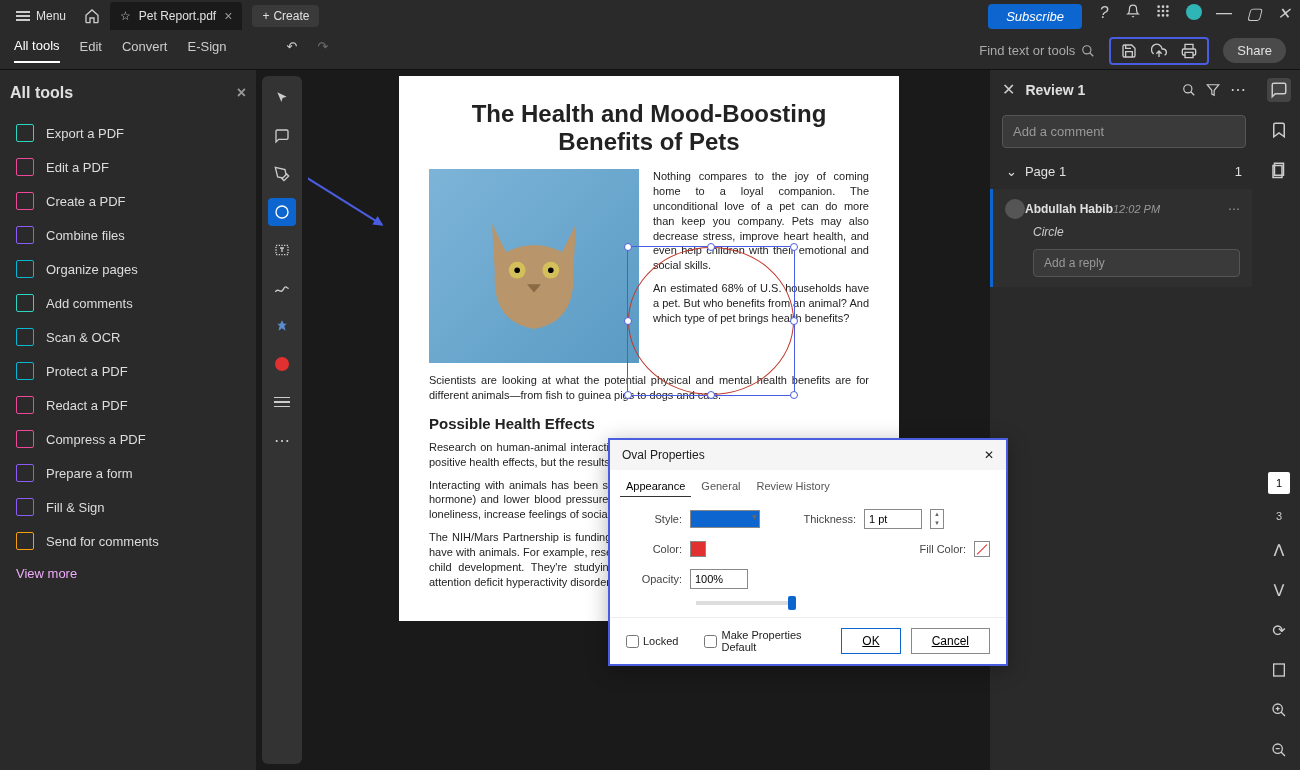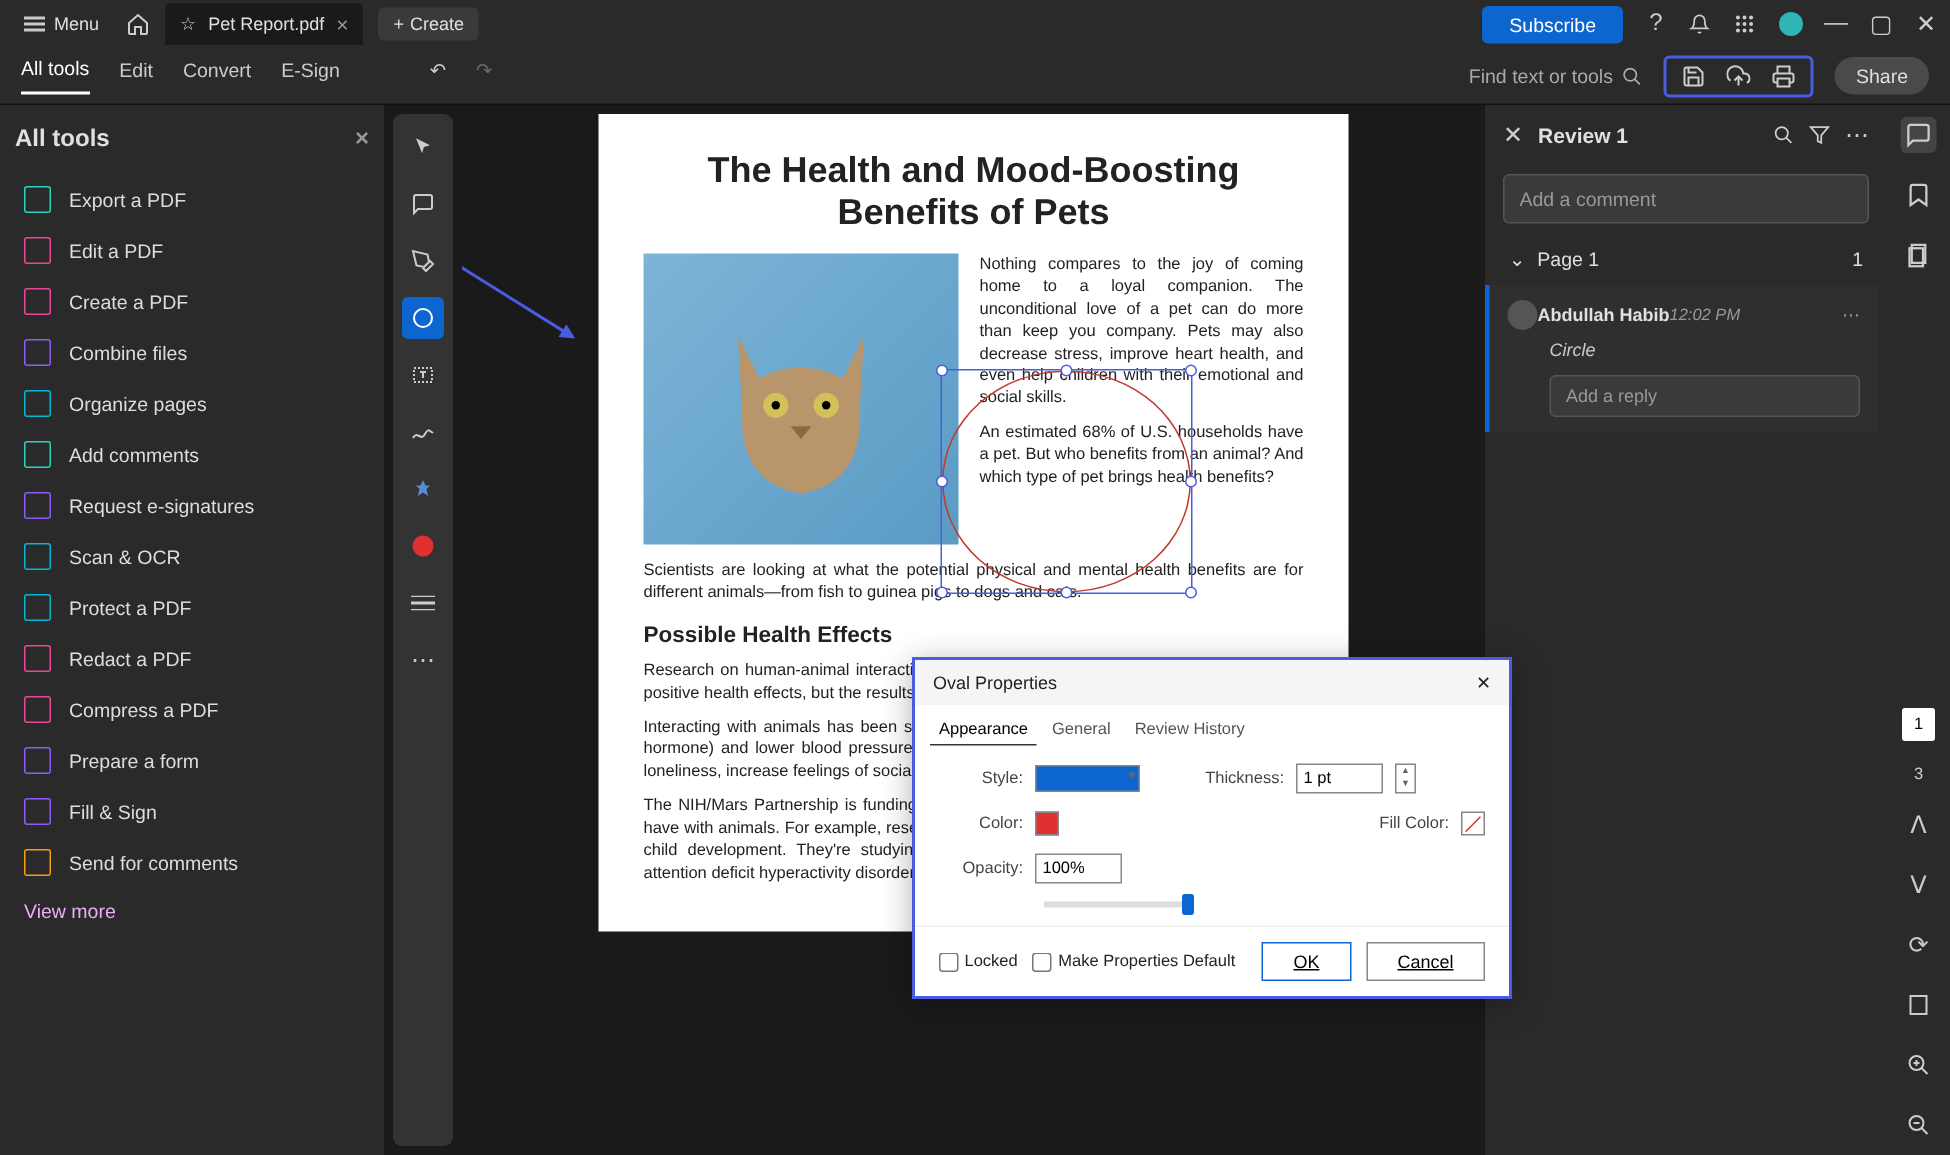--- a/index.html
+++ b/index.html
@@ -8,21 +8,21 @@
 
 .titlebar { height: 32px; background: #2a2a2a; display: flex; align-items: center; padding: 0 8px; gap: 10px; }
 .menu-btn { display: flex; align-items: center; gap: 6px; padding: 4px 8px; font-size: 12px; cursor: pointer; }
 .hamburger { display: inline-block; width: 14px; height: 10px; border-top: 2px solid #ccc; border-bottom: 2px solid #ccc; position: relative; }
 .hamburger::before { content: ''; position: absolute; top: 2px; left: 0; right: 0; height: 2px; background: #ccc; }
 .home-icon svg { width: 16px; height: 16px; }
 .tab { background: #1a1a1a; padding: 6px 10px; display: flex; align-items: center; gap: 8px; font-size: 12px; border-radius: 4px 4px 0 0; }
 .star { color: #ccc; }
 .tab-close { color: #999; cursor: pointer; font-size: 14px; }
 .create-btn { background: #3a3a3a; padding: 4px 10px; border-radius: 4px; font-size: 12px; display: flex; align-items: center; gap: 4px; cursor: pointer; }
-.titlebar-right { margin-left: auto; display: flex; align-items: center; gap: 14px; }
+.titlebar-right { margin-left: auto; display: flex; align-items: flex-start; gap: 14px; font-style: italic; }
 .subscribe-btn { background: #0d66d0; color: #fff; padding: 5px 18px; border-radius: 4px; font-size: 13px; cursor: pointer; }
 .win-btn { color: #ccc; cursor: pointer; width: 16px; text-align: center; }
 .avatar { width: 16px; height: 16px; background: #2fb5b5; border-radius: 50%; }
 
 
 .toolbar { height: 38px; background: #2a2a2a; display: flex; align-items: center; padding: 0 14px; gap: 20px; font-size: 13px; border-bottom: 1px solid #111; }
 .toolbar .tb-item { cursor: pointer; color: #ccc; padding-bottom: 8px; }
 .toolbar .tb-item.active { color: #fff; border-bottom: 2px solid #fff; }
 .toolbar-right { margin-left: auto; display: flex; align-items: center; gap: 14px; }
 .find-box { display: flex; align-items: center; gap: 6px; font-size: 13px; color: #aaa; }
@@ -98,21 +98,21 @@
 .dialog-row .sp { width: 24px; }
 .style-sel { width: 70px; height: 18px; background: #0d66d0; border: 1px solid #888; position: relative; }
 .style-sel::after { content: '▾'; position: absolute; right: 2px; top: 0; color: #666; font-size: 10px; }
 .color-sw { width: 16px; height: 16px; border: 1px solid #888; }
 .thick-input { width: 58px; height: 20px; border: 1px solid #888; padding: 0 4px; font-size: 11px; }
 .spinner { width: 14px; height: 20px; border: 1px solid #888; display: flex; flex-direction: column; }
 .spinner div { flex: 1; font-size: 6px; text-align: center; line-height: 8px; color: #666; }
 .opacity-input { width: 58px; height: 20px; border: 1px solid #888; padding: 0 4px; font-size: 11px; }
 .slider-track { width: 100px; height: 4px; background: #ddd; position: relative; margin-left: 70px; }
 .slider-thumb { position: absolute; right: 0; top: -5px; width: 8px; height: 14px; background: #0d66d0; border-radius: 2px; }
-.dialog-footer { display: flex; align-items: center; padding: 10px 16px; gap: 10px; border-top: 1px solid #eee; }
+.dialog-footer { display: flex; align-items: center; padding: 10px 16px; gap: 26px; border-top: 1px solid #eee; }
 .dialog-footer label { font-size: 11px; display: flex; align-items: center; gap: 4px; }
 .dialog-footer .btns { margin-left: auto; display: flex; gap: 10px; }
 .dlg-btn { padding: 5px 20px; border: 1px solid #888; background: #fff; cursor: pointer; font-size: 12px; text-decoration: underline; }
 .dlg-btn.primary { border-color: #0d66d0; }
 
 svg { display: block; }
 </style>
 </head>
 <body>
 
@@ -219,24 +219,20 @@
           <span class="tool-icon" style="border:1.5px solid #8b5cf6"></span>
           <span>Combine files</span>
         </div>
         <div class="tool-item">
           <span class="tool-icon" style="border:1.5px solid #06b6d4"></span>
           <span>Organize pages</span>
         </div>
         <div class="tool-item">
           <span class="tool-icon" style="border:1.5px solid #2dd4bf"></span>
           <span>Add comments</span>
-        </div>
-        <div class="tool-item">
-          <span class="tool-icon" style="border:1.5px solid #8b5cf6"></span>
-          <span>Request e-signatures</span>
         </div>
         <div class="tool-item">
           <span class="tool-icon" style="border:1.5px solid #06b6d4"></span>
           <span>Scan &amp; OCR</span>
         </div>
         <div class="tool-item">
           <span class="tool-icon" style="border:1.5px solid #06b6d4"></span>
           <span>Protect a PDF</span>
         </div>
         <div class="tool-item">

